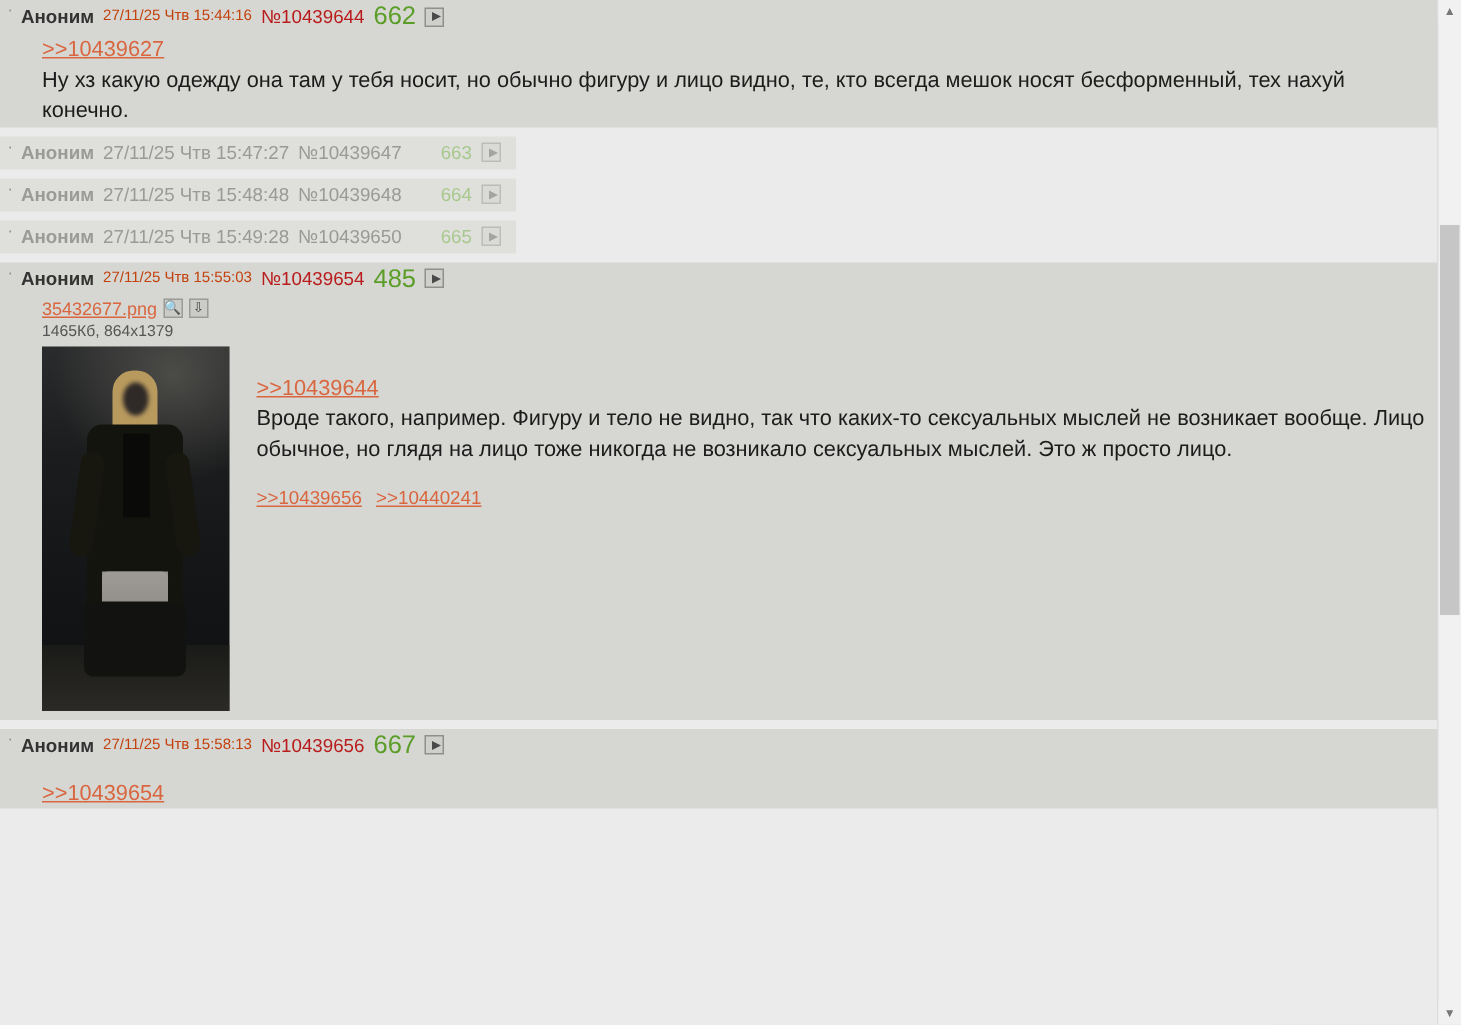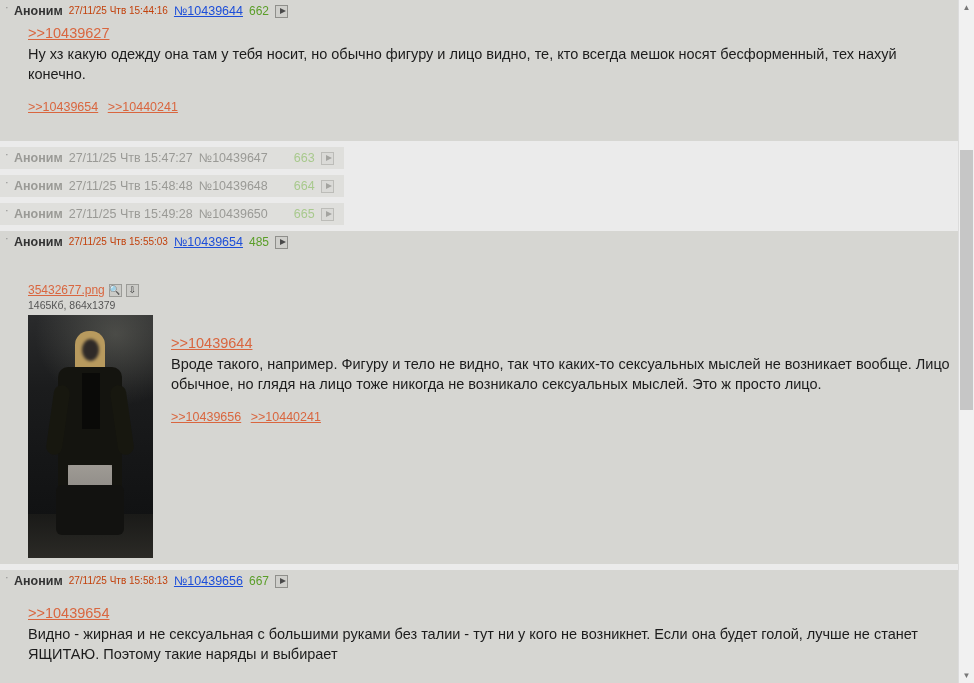--- a/index.html
+++ b/index.html
@@ -33,27 +33,26 @@
   .post-header .name {
     font-weight: bold;
     color: #333;
     font-size: 12.5px;
   }
   .post-header .date {
     color: #c2410c;
     font-size: 10px;
   }
   .post-header .num {
-    color: #1d4ed8;
-    font-size: 12.5px;
-    text-decoration: underline;
+    color: #b91c1c;
+    font-size: 12.5px;
   }
   .post-header .counter {
     color: #5a9e28;
-    font-size: 12px;
+    font-size: 17px;
   }
   .reply-arrow {
     display: inline-block;
     width: 13px;
     height: 13px;
     border: 1px solid #8f8f8b;
     background: #cfcfcb;
     position: relative;
     box-sizing: border-box;
   }
@@ -70,21 +69,21 @@
     position: absolute;
     left: 5px;
     top: 4px;
     width: 4px;
     height: 4px;
     color: #8d8d8d;
     font-size: 11px;
     line-height: 6px;
   }
   .post-body {
-    padding: 2px 10px 24px 28px;
+    padding: 2px 10px 0 28px;
     font-size: 14.5px;
     line-height: 20.5px;
     color: #1c1c1c;
   }
   .quotelink {
     color: #d9663f;
     text-decoration: underline;
     cursor: pointer;
   }
   .reflink {
@@ -133,21 +132,20 @@
     background: #ebebeb;
   }
   .file-block {
     padding: 3px 0 0 28px;
   }
   .file-name-row {
     display: flex;
     align-items: center;
     gap: 4px;
     font-size: 12px;
-    margin-top: 28px;
   }
   .file-name {
     color: #d9663f;
     text-decoration: underline;
     cursor: pointer;
     font-size: 12px;
   }
   .file-btn {
     width: 13px;
     height: 13px;
@@ -297,24 +295,20 @@
       <div class="post-header">
         <span class="name">Аноним</span>
         <span class="date">27/11/25 Чтв 15:44:16</span>
         <span class="num">№10439644</span>
         <span class="counter">662</span>
         <span class="reply-arrow"></span>
       </div>
       <div class="post-body">
         <div><span class="quotelink">&gt;&gt;10439627</span></div>
         <div>Ну хз какую одежду она там у тебя носит, но обычно фигуру и лицо видно, те, кто всегда мешок носят бесформенный, тех нахуй конечно.</div>
-        <div class="replies-line">
-          <span class="reflink">&gt;&gt;10439654</span>
-          <span class="reflink">&gt;&gt;10440241</span>
-        </div>
       </div>
     </div>
 
     <div class="gap"></div>
 
     <div class="collapsed-wrap">
       <div class="collapsed-row">
         <span class="dot-marker">·</span>
         <span class="name">Аноним</span>
         <span class="date">27/11/25 Чтв 15:47:27</span>
@@ -392,21 +386,20 @@
       <span class="dot-marker">·</span>
       <div class="post-header">
         <span class="name">Аноним</span>
         <span class="date">27/11/25 Чтв 15:58:13</span>
         <span class="num">№10439656</span>
         <span class="counter">667</span>
         <span class="reply-arrow"></span>
       </div>
       <div class="post-body">
         <div style="margin-top:10px;"><span class="quotelink">&gt;&gt;10439654</span></div>
-        <div>Видно - жирная и не сексуальная с большими руками без талии - тут ни у кого не возникнет. Если она будет голой, лучше не станет ЯЩИТАЮ. Поэтому такие наряды и выбирает</div>
       </div>
     </div>
 
   </div>
 
   <div class="scrollbar">
     <div class="scroll-arrow" style="top:0;">▲</div>
     <div class="scroll-thumb"></div>
     <div class="scroll-arrow" style="bottom:0;">▼</div>
   </div>

